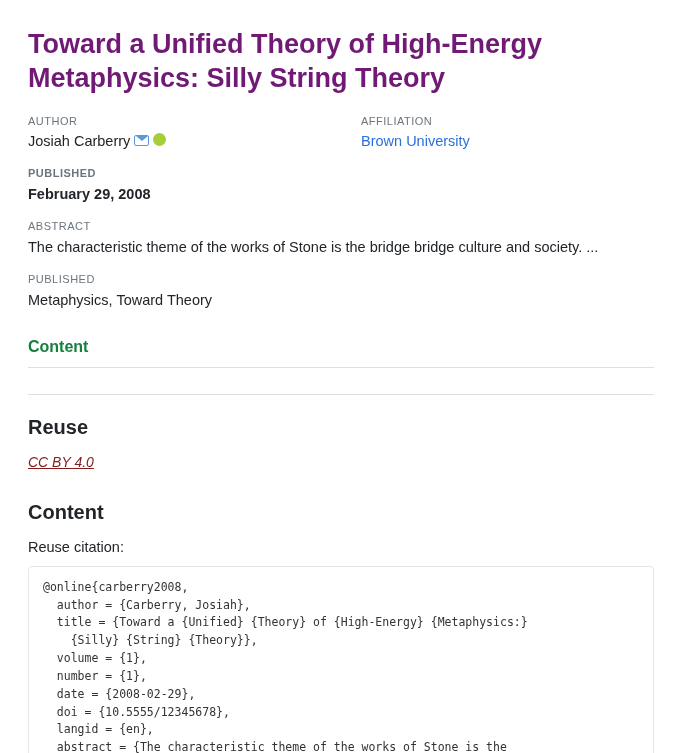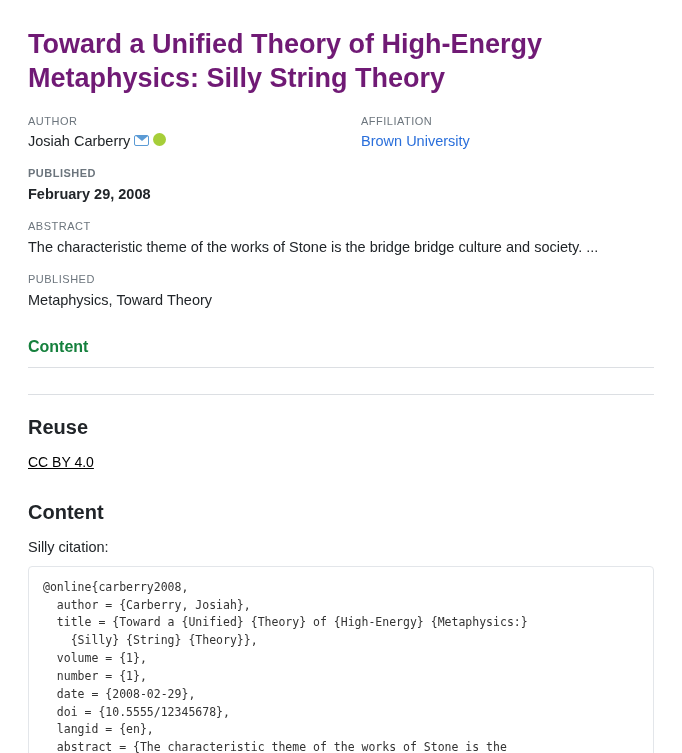--- a/index.html
+++ b/index.html
@@ -28,21 +28,21 @@
   .meta-block { flex: 1; }
   .meta-label {
     font-size: 11px;
     letter-spacing: 0.5px;
     color: #6c757d;
     margin-bottom: 2px;
   }
   .meta-value { font-size: 14.5px; color: #212529; }
   .author-value { display: flex; align-items: center; gap: 4px; }
   a.link { color: #2a6fdb; text-decoration: none; }
-  a.underline { color: #000000; text-decoration: underline; }
+  a.underline { color: #7f1d1d; text-decoration: underline; font-style: italic; }
   .icon-email {
     display:inline-flex; width:15px; height:11px;
     border:1px solid #5b9bd5; border-radius:2px;
     position:relative; background:#fff;
   }
   .icon-email::after{
     content:""; position:absolute; left:1px; top:0;
     width:0; height:0; border-left:6px solid transparent;
     border-right:6px solid transparent; border-top:5px solid #5b9bd5;
   }
@@ -125,21 +125,21 @@
 <hr class="rule">
 
 <hr class="rule2">
 
 <div class="reuse-block">
   <h3 class="sub">Reuse</h3>
   <a class="underline">CC BY 4.0</a>
 </div>
 
 <h3 class="sub">Content</h3>
-<div class="citation-intro">Silly citation:</div>
+<div class="citation-intro">Reuse citation:</div>
 <pre class="codeblock">@online{carberry2008,
   author = {Carberry, Josiah},
   title = {Toward a {Unified} {Theory} of {High-Energy} {Metaphysics:}
     {Silly} {String} {Theory}},
   volume = {1},
   number = {1},
   date = {2008-02-29},
   doi = {10.5555/12345678},
   langid = {en},
   abstract = {The characteristic theme of the works of Stone is the

